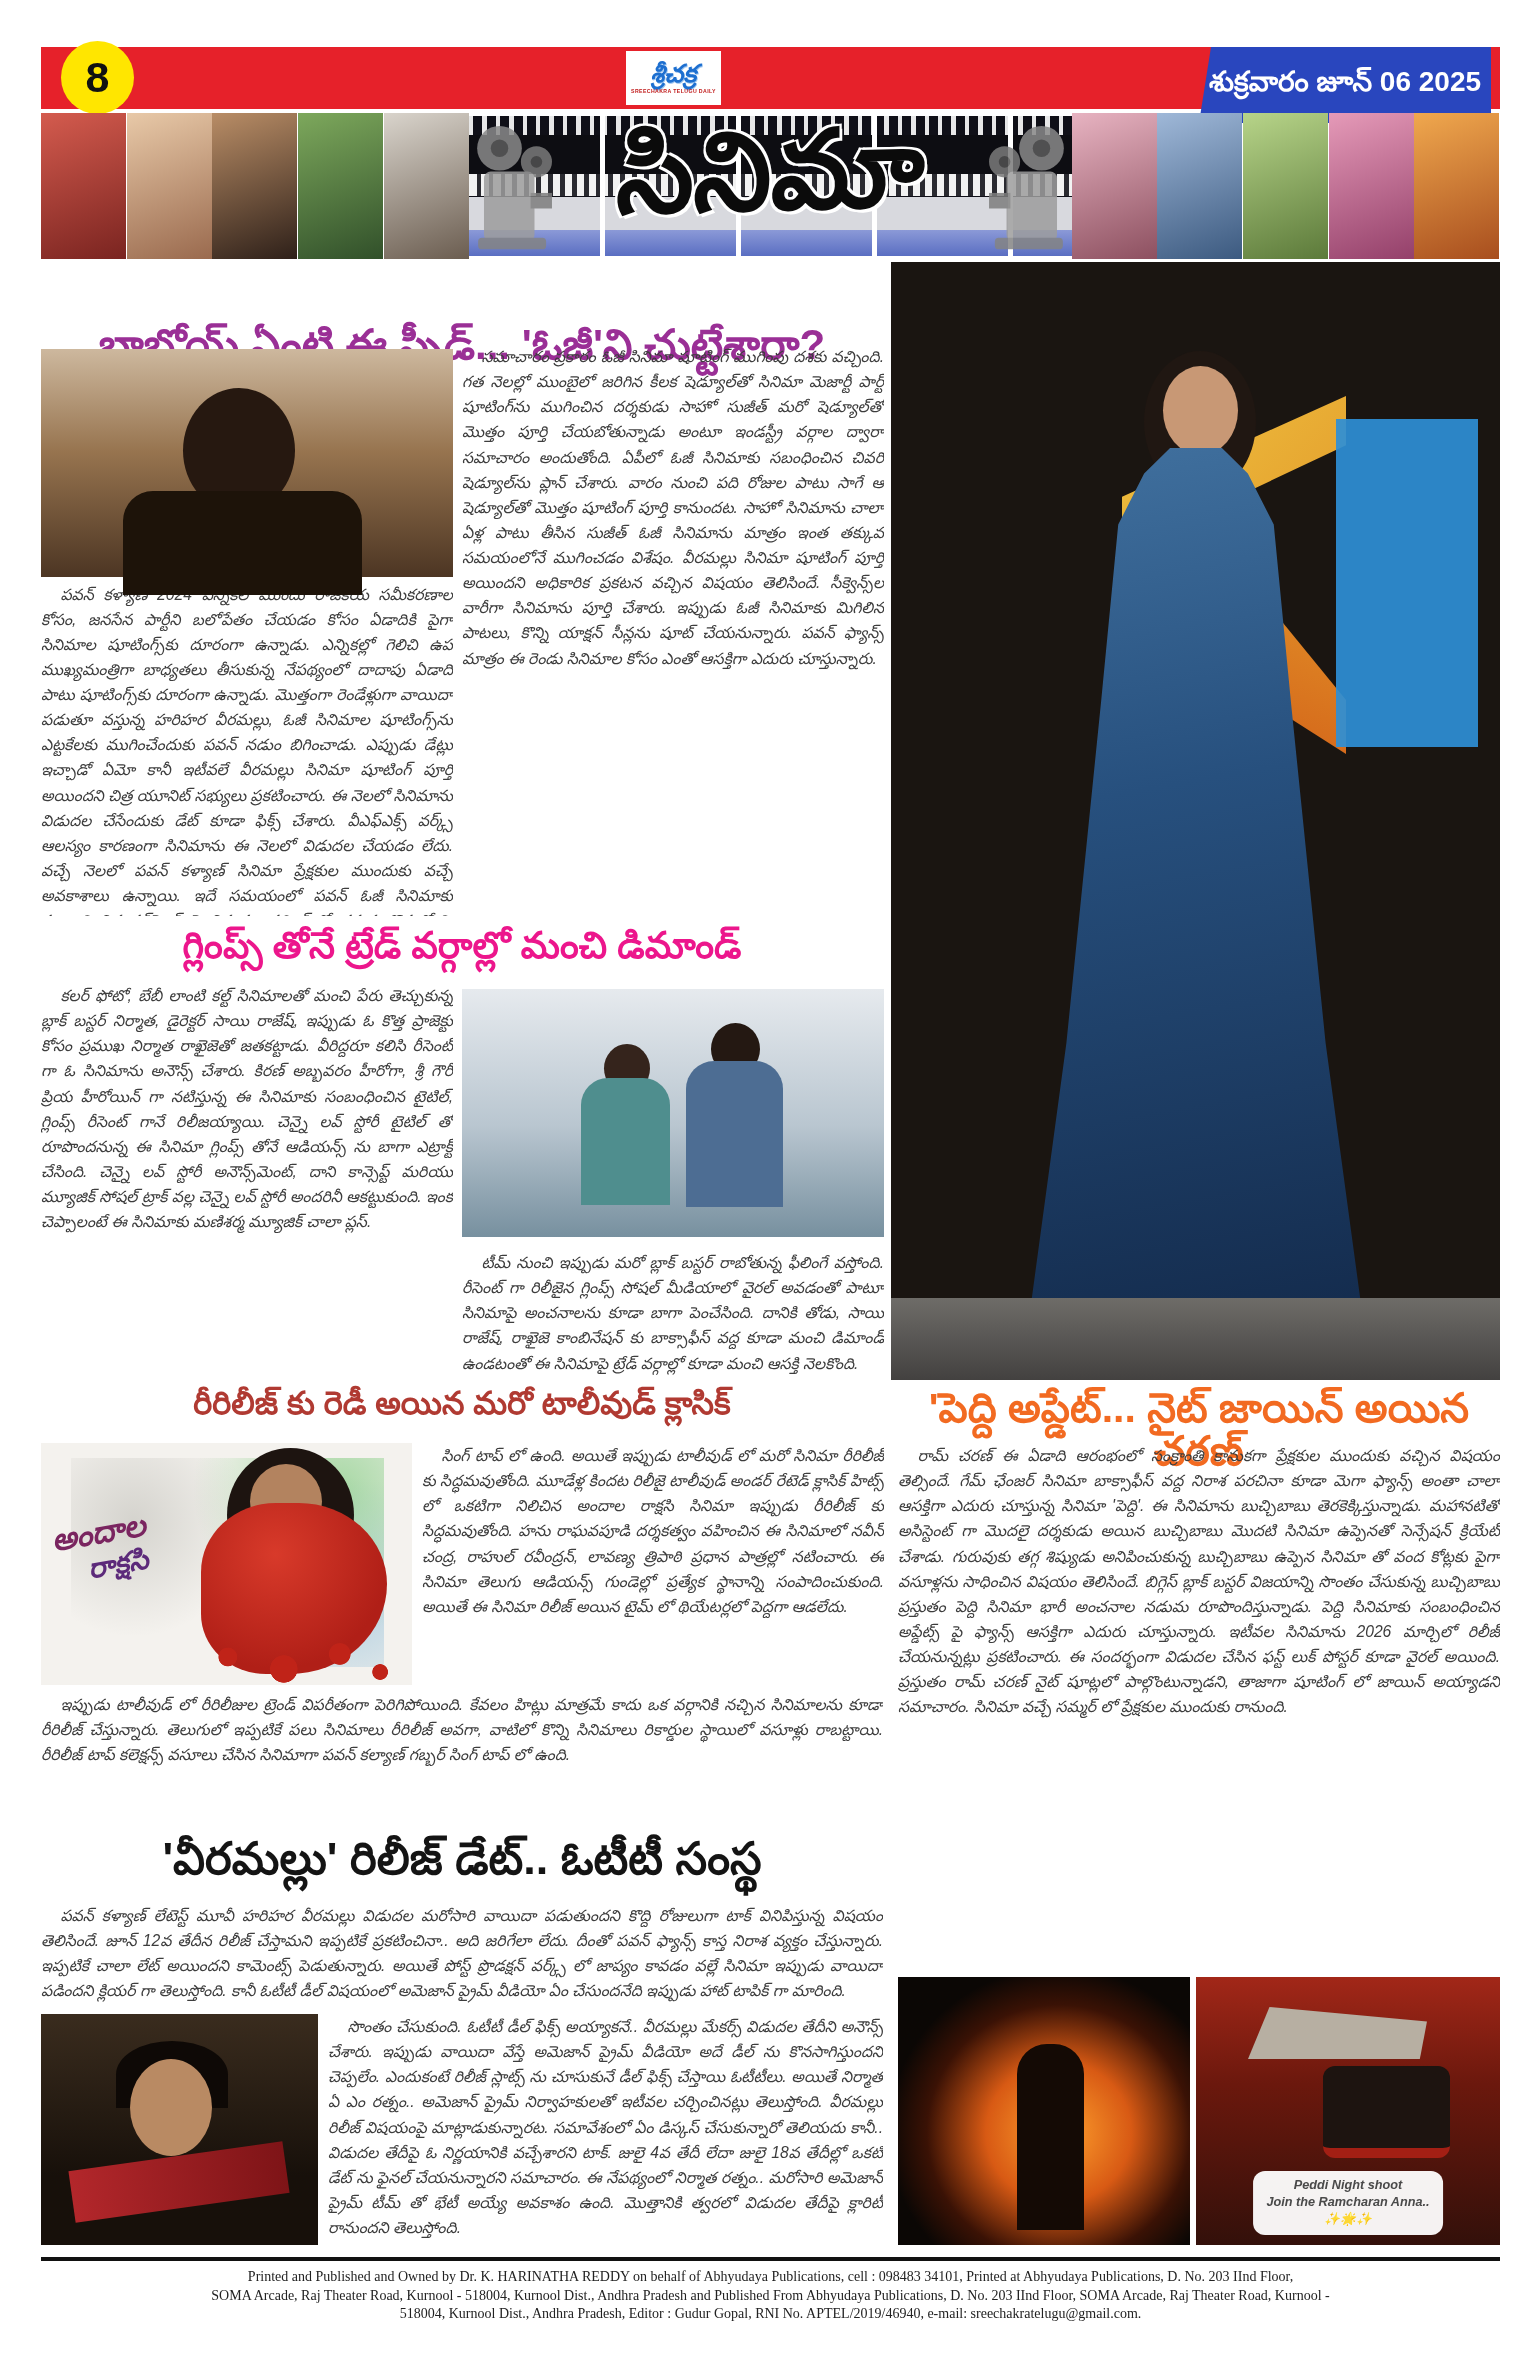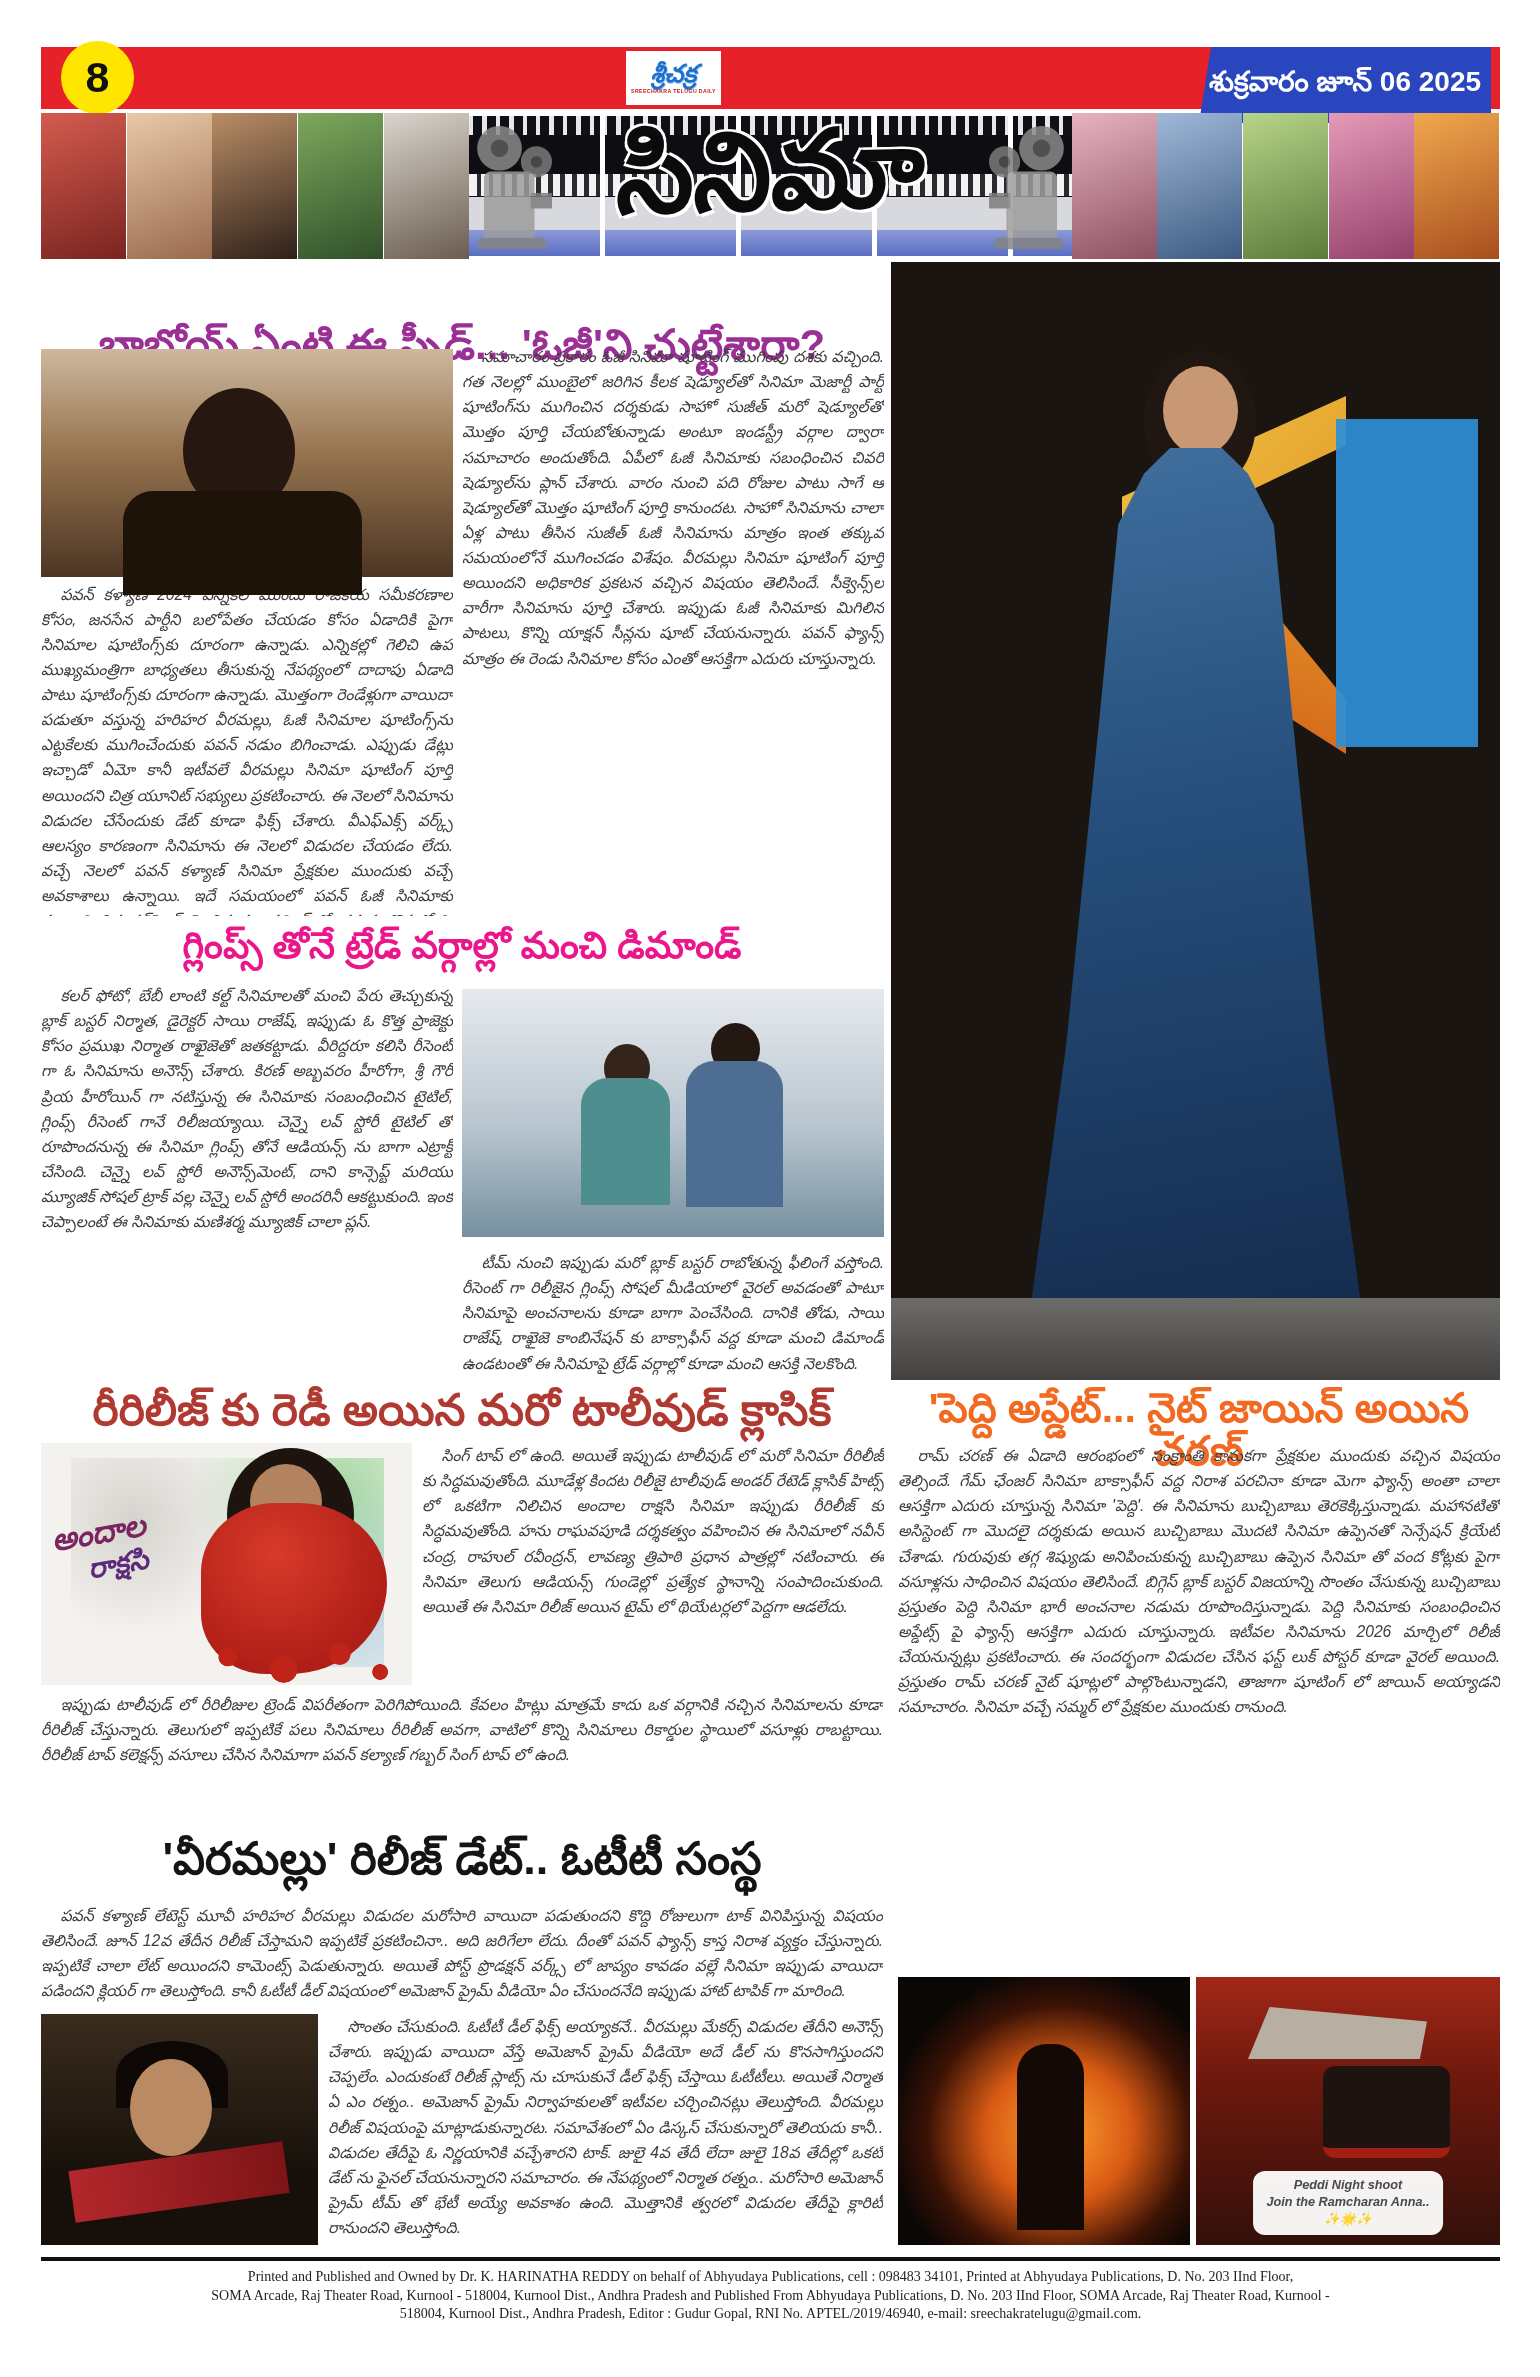--- a/index.html
+++ b/index.html
@@ -38,21 +38,21 @@
   .projector{position:absolute;bottom:0;width:104px;height:136px;opacity:.85;}
   .projector.left{left:-4.5px;}
   .projector.right{right:-4.5px;transform:scaleX(-1);}
   .section-title{position:absolute;left:0;right:0;top:-6px;text-align:center;
       font-size:110px;font-weight:800;color:#0b0b0b;transform:skewX(-6deg) rotate(-1.5deg);
       text-shadow:3px 3px 0 #ffffff,-2.2px -2.2px 0 #ffffff,2.2px -2.2px 0 #ffffff,-2.2px 2.2px 0 #ffffff;}
   
   .headline{position:absolute;text-align:center;font-weight:800;line-height:1.05;}
   .h-og{left:41px;top:277px;width:842px;font-size:42px;color:var(--headline-purple,#9A2F96);margin-top:46px;}
   .h-glimpse{left:41px;top:927px;width:842px;font-size:37px;color:var(--headline-pink,#EC168C);}
-  .h-rerelease{left:41px;top:1387px;width:842px;font-size:44px;color:var(--headline-maroon,#B03A32);}
+  .h-rerelease{left:41px;top:1387px;width:842px;font-size:32px;color:var(--headline-maroon,#B03A32);}
   .h-peddi{left:898px;top:1387px;width:602px;font-size:41px;color:var(--headline-orange,#F26A21);}
   .h-veeramallu{left:41px;top:1835px;width:842px;font-size:45px;font-weight:800;color:var(--headline-black,#141414);}
   
   .bodytext{font-size:15.7px;line-height:1.6;text-align:justify;color:var(--body-text,#3D3D3D);
       overflow:hidden;text-indent:19.4px;}
   .col{position:absolute;font-style:italic;}
   .c-og1{left:41px;top:349px;width:412px;height:567px;}
   .c-og1 .bodytext{height:334px;}
   .c-og2{left:462px;top:344px;width:422px;height:571px;}
   .c-gl1{left:41px;top:983px;width:412px;height:397px;}

